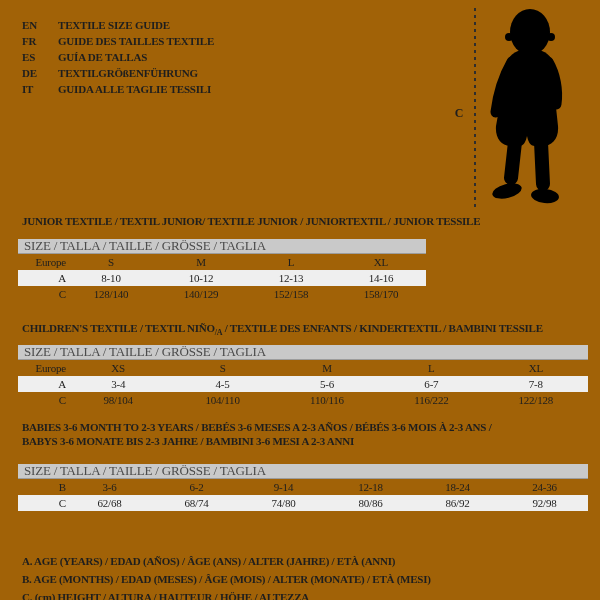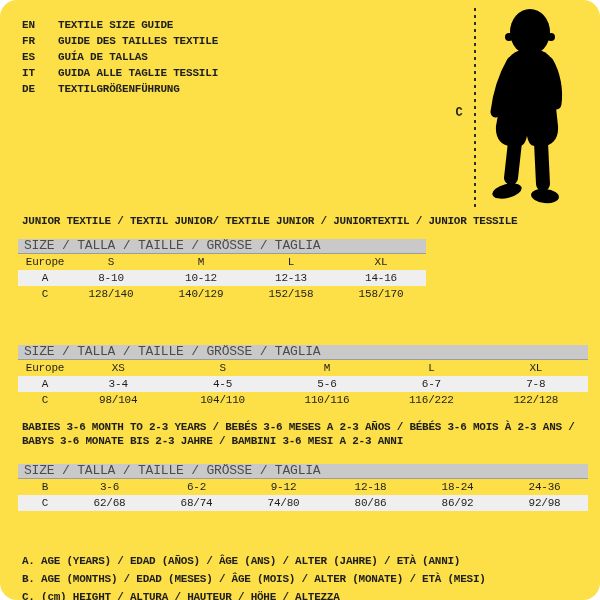--- a/index.html
+++ b/index.html
@@ -1,31 +1,31 @@
 <!DOCTYPE html>
 <html><head>
 <meta charset="utf-8">
 <style>
   html,body{margin:0;padding:0;background:#fff;}
-  .sheet{position:relative;width:600px;height:600px;background:#fde047;overflow:hidden;
-         font-family:Liberation Mono, monospace;color:#1e1e1e;border-radius:17px;}
+  .sheet{position:relative;width:600px;height:600px;background:#a16207;overflow:hidden;
+         font-family:Liberation Serif, serif;color:#1e1e1e;}
   .abs{position:absolute;}
   
   .lang-row{height:16px;line-height:16px;font-size:11px;font-weight:bold;letter-spacing:-0.2px;white-space:nowrap;}
   .lang-code{display:inline-block;width:36px;}
   
   .dash-line{width:2px;background:repeating-linear-gradient(to bottom,#2e2e2e 0 3px,transparent 3px 7px);}
   .c-label{font-size:12px;font-weight:bold;width:16px;text-align:center;}
   
   .sec-title{margin:0;font-size:11px;font-weight:bold;letter-spacing:-0.25px;line-height:14px;white-space:nowrap;}
   .bar{background:#c9c9c9;border-bottom:1px solid #9c9c9c;height:14px;line-height:14px;
        font-size:13px;color:#4b4b4b;padding-left:6px;letter-spacing:-0.2px;white-space:nowrap;box-sizing:content-box;}
   table{border-collapse:collapse;table-layout:fixed;font-size:11px;letter-spacing:-0.2px;}
   td{padding:0;text-align:center;height:16px;line-height:16px;overflow:hidden;white-space:nowrap;}
-  td.lbl{text-align:center;padding-left:6px;}
+  td.lbl{text-align:right;padding-left:6px;}
   tr.r-alt{background:#efefef;}
   .col-lbl{width:48px;}
   
   .note{height:18px;line-height:18px;font-size:11px;font-weight:bold;letter-spacing:-0.25px;white-space:nowrap;}
   sub.tsub{font-size:8px;}
 </style>
 </head>
 <body>
 
 <div class="sheet">
@@ -34,24 +34,24 @@
     <div class="lang-row">
       <span class="lang-code">EN</span><span>TEXTILE SIZE GUIDE</span>
     </div>
     <div class="lang-row">
       <span class="lang-code">FR</span><span>GUIDE DES TAILLES TEXTILE</span>
     </div>
     <div class="lang-row">
       <span class="lang-code">ES</span><span>GUÍA DE TALLAS</span>
     </div>
     <div class="lang-row">
-      <span class="lang-code">IT</span><span>GUIDA ALLE TAGLIE TESSILI</span>
+      <span class="lang-code">DE</span><span>TEXTILGRÖßENFÜHRUNG</span>
     </div>
     <div class="lang-row">
-      <span class="lang-code">DE</span><span>TEXTILGRÖßENFÜHRUNG</span>
+      <span class="lang-code">IT</span><span>GUIDA ALLE TAGLIE TESSILI</span>
     </div>
   </div>
 
   <div class="abs dash-line" style="left:474px;top:8px;height:203px;"></div>
   <div class="abs c-label" style="left:451px;top:106px;">C</div>
   <svg class="abs" style="left:484px;top:6px;" width="88" height="202" viewBox="0 0 88 202" aria-hidden="true">
     <g fill="#000000">
       <ellipse cx="46" cy="26" rx="20" ry="23"></ellipse>
       <circle cx="25" cy="31" r="4"></circle>
       <circle cx="67" cy="31" r="4"></circle>
@@ -98,20 +98,21 @@
       <tr>
         <td class="lbl">C</td>
         <td>128/140</td>
         <td>140/129</td>
         <td>152/158</td>
         <td>158/170</td>
       </tr>
     </tbody>
   </table>
 
+  <h2 class="abs sec-title" style="left:22px;top:321px;"><span>CHILDREN'S TEXTILE / TEXTIL NIÑO</span><sub class="tsub">/A</sub><span> / TEXTILE DES ENFANTS / KINDERTEXTIL / BAMBINI TESSILE</span></h2>
   <div class="abs bar" style="left:18px;top:345px;width:564px;">
     <span>SIZE / TALLA / TAILLE / GRÖSSE / TAGLIA</span>
   </div>
   <table class="abs" style="left:18px;top:360px;width:570px;">
     <colgroup>
         <col class="col-lbl">
         <col>
         <col>
         <col>
         <col>
@@ -160,21 +161,21 @@
         <col>
         <col>
         <col>
         <col>
       </colgroup>
     <tbody>
       <tr>
         <td class="lbl">B</td>
         <td>3-6</td>
         <td>6-2</td>
-        <td>9-12</td>
+        <td>9-14</td>
         <td>12-18</td>
         <td>18-24</td>
         <td>24-36</td>
       </tr>
       <tr class="r-alt">
         <td class="lbl">C</td>
         <td>62/68</td>
         <td>68/74</td>
         <td>74/80</td>
         <td>80/86</td>

